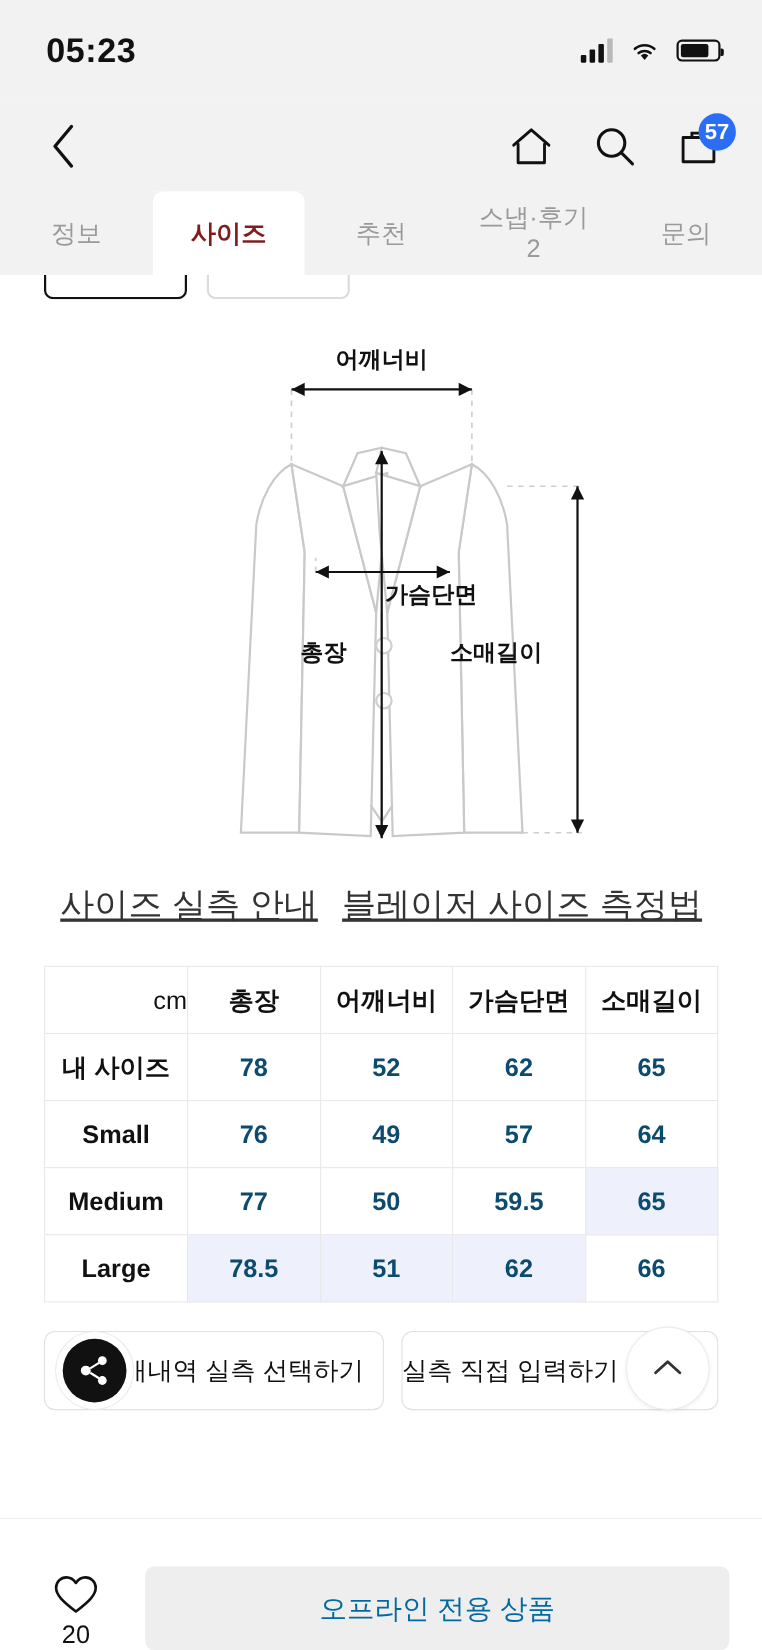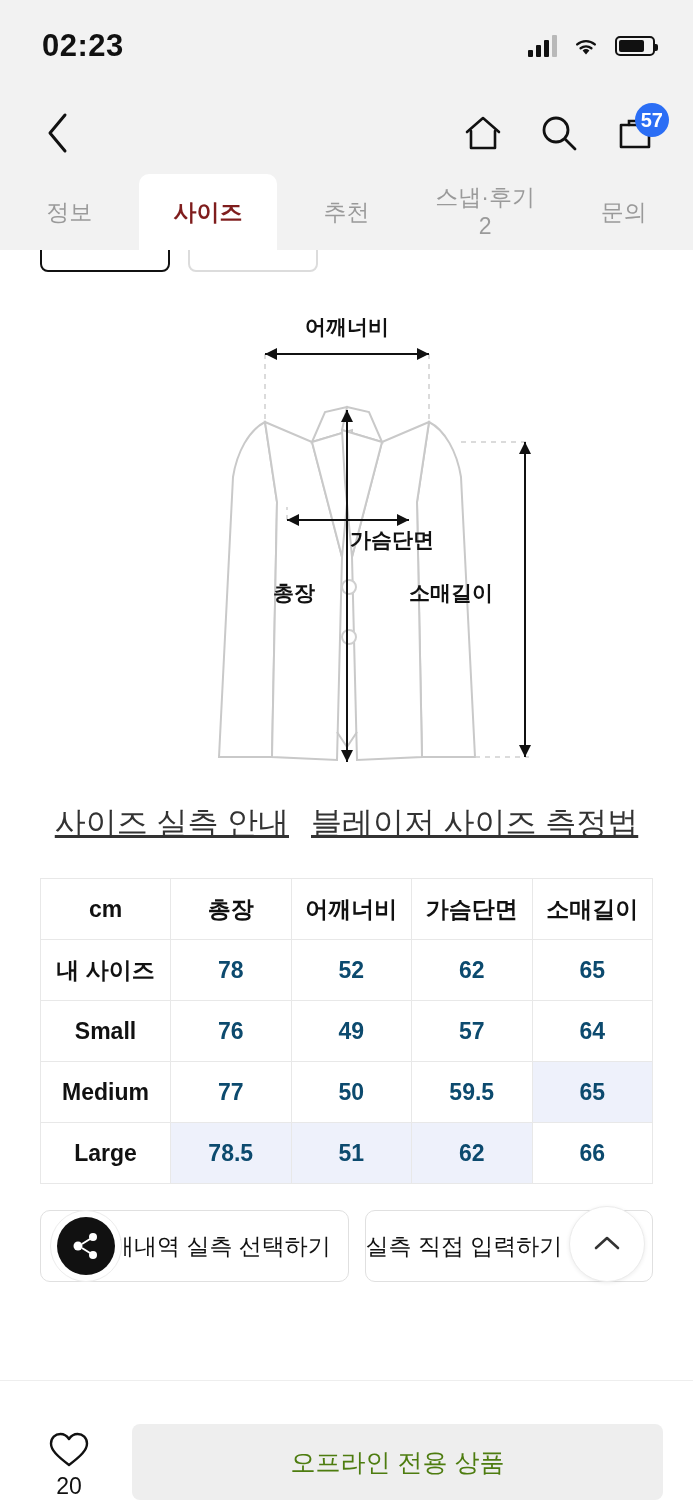--- a/index.html
+++ b/index.html
@@ -158,21 +158,21 @@
     text-align: center;
     color: #0c4a6e;
     font-weight: 700;
   }
   table.size-table th:first-child, table.size-table td:first-child {
     color: #111;
     font-weight: 700;
     width: 130px;
   }
   table.size-table thead th { color: #111; font-weight: 700; }
-  table.size-table thead th:first-child { font-weight: 700; }
+  table.size-table thead th:first-child { font-weight: 400; text-align: right; }
   td.hl { background: #eef1fb; }
 
   
   .actions {
     display: flex;
     gap: 16px;
     margin-top: 26px;
     position: relative;
   }
   .action-btn {
@@ -235,36 +235,36 @@
     align-items: center;
     justify-content: center;
     gap: 4px;
   }
   .like-count { font-size: 23px; color: #111; }
   .cta {
     flex: 1;
     height: 76px;
     border-radius: 8px;
     background: #eeeeee;
-    color: #4d7c0f;
+    color: #0369a1;
     font-size: 25px;
     display: flex;
     align-items: center;
     justify-content: center;
   }
 
   .dlabel { font-size: 21px; font-weight: 700; fill: #111; }
 </style>
 </head>
 <body>
 
 <div class="screen">
 
   <div class="statusbar">
-    <div class="status-time">02:23</div>
+    <div class="status-time">05:23</div>
     <div class="status-right">
       <div class="signal">
         <i></i>
           <i></i>
           <i></i>
           <i></i>
       </div>
       <svg width="30" height="22" viewBox="0 0 30 22">
         <path d="M15 19.5l3.4-4.1a5.2 5.2 0 0 0-6.8 0L15 19.5z" fill="#111"></path>
         <path d="M6.2 9.4a13.6 13.6 0 0 1 17.6 0" stroke="#111" stroke-width="2.4" fill="none" stroke-linecap="round"></path>

